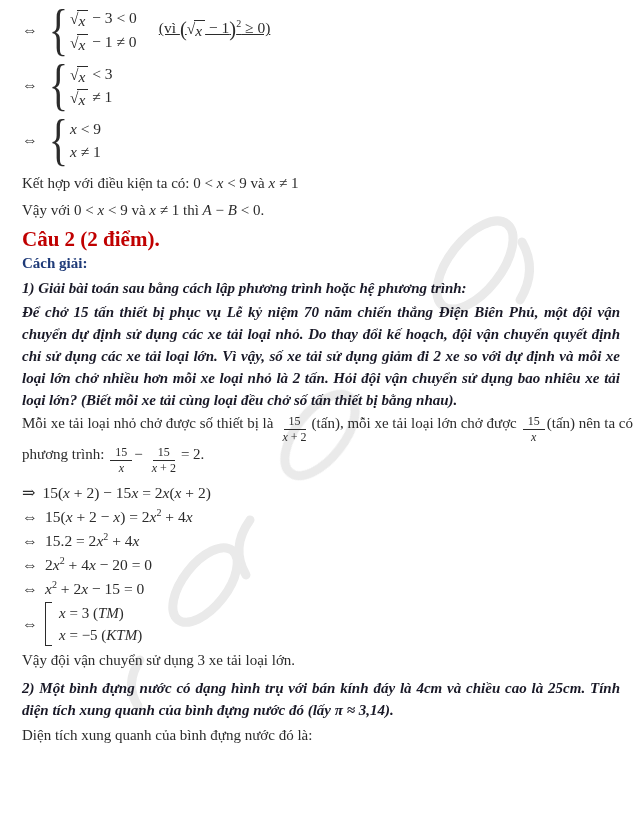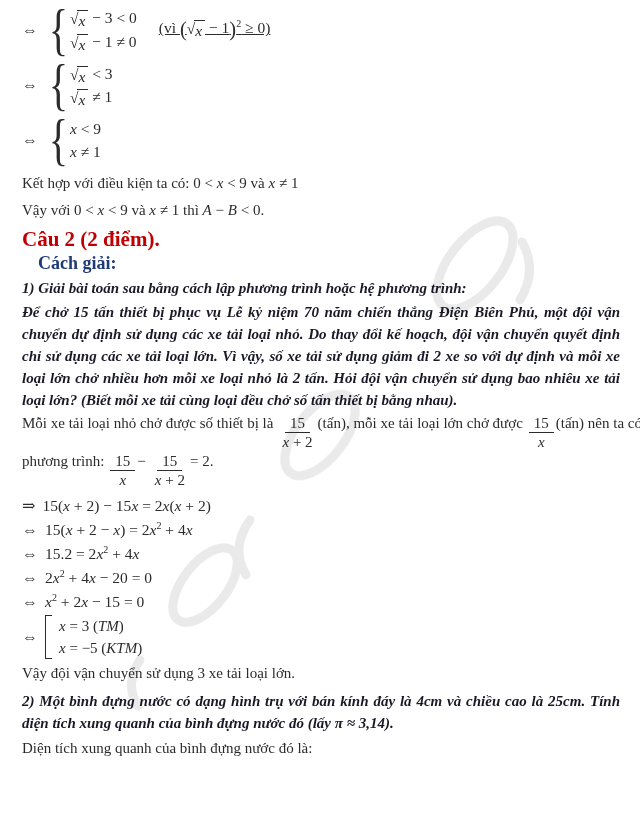--- a/index.html
+++ b/index.html
@@ -24,34 +24,34 @@
   .sqrt{display:inline-flex;align-items:flex-start;}
   .sqrt .rad{line-height:1.05;transform:translateY(1px);}
   .sqrt .rc{border-top:1.2px solid currentColor;font-style:italic;line-height:1.15;padding:1px 3px 0 1px;margin-left:-1px;}
 
   em.mi{font-style:italic;}
   sup{font-size:10px;line-height:0;vertical-align:6px;}
   .bp{font-size:1.32em;line-height:.9;vertical-align:-.14em;}
   .dsn{font-family:"DejaVu Sans",sans-serif;font-size:.92em;}
 
   
-  .frac{display:inline-flex;flex-direction:column;align-items:center;line-height:1.12;font-size:15px;vertical-align:middle;margin:0 2px;}
+  .frac{display:inline-flex;flex-direction:column;align-items:center;line-height:1.12;font-size:12px;vertical-align:middle;margin:0 2px;}
   .frac .num{padding:0 5px;border-bottom:1.2px solid currentColor;}
   .frac .den{padding:1px 3px 0 3px;}
 
   
   .orline{display:flex;align-items:center;margin:2px 0 4px 0;}
   .sqbr{width:6px;align-self:stretch;border-left:1.6px solid #2b2b2b;border-top:1.6px solid #2b2b2b;border-bottom:1.6px solid #2b2b2b;margin-right:7px;}
   .or-rows{display:flex;flex-direction:column;justify-content:center;}
   .or-rows .row{line-height:22px;}
 
   
   .para{line-height:21px;margin:0 0 6px 0;}
   .h-red{color:#c00000;font-weight:bold;font-size:21px;line-height:20px;margin:4px 0 4px 0;}
-  .h-blue{color:#1e3a78;font-weight:bold;font-size:18px;line-height:20px;margin:0 0 4px 16px;}
+  .h-blue{color:#1e3a78;font-weight:bold;font-size:15px;line-height:20px;margin:0 0 4px 0;}
   .prob{font-weight:bold;font-style:italic;color:#191927;line-height:22px;text-align:justify;margin:0 0 4px 0;}
   .flexline{display:flex;align-items:flex-start;white-space:nowrap;margin:0 0 2px 0;}
   .flexline .seg{margin-right:4px;}
   .eq{display:flex;align-items:center;line-height:23px;margin:1px 0;font-size:15.5px;}
   .mb6{margin-bottom:6px;} .mb8{margin-bottom:8px;} .mb10{margin-bottom:10px;}
   .tight{margin-bottom:2px;}
 </style>
 </head>
 <body>
 

